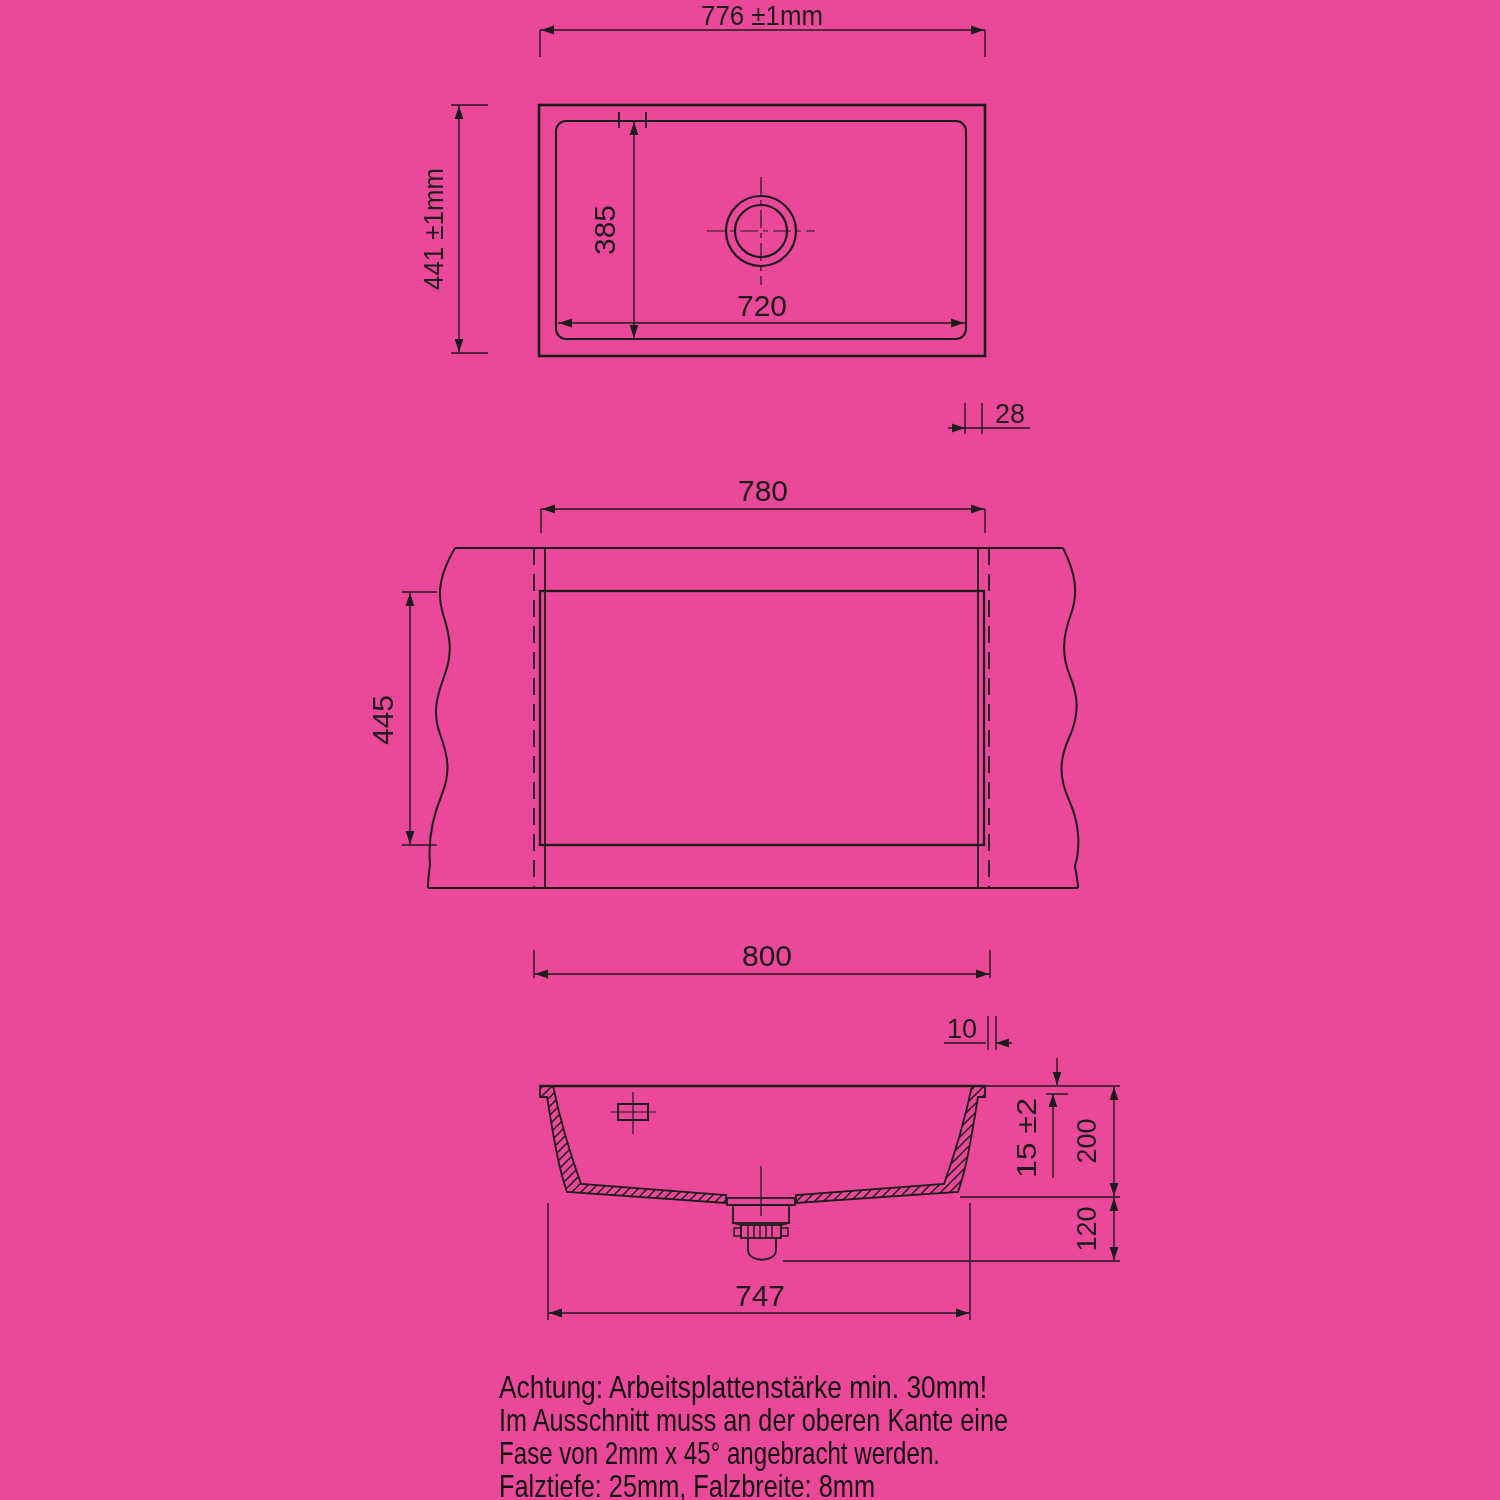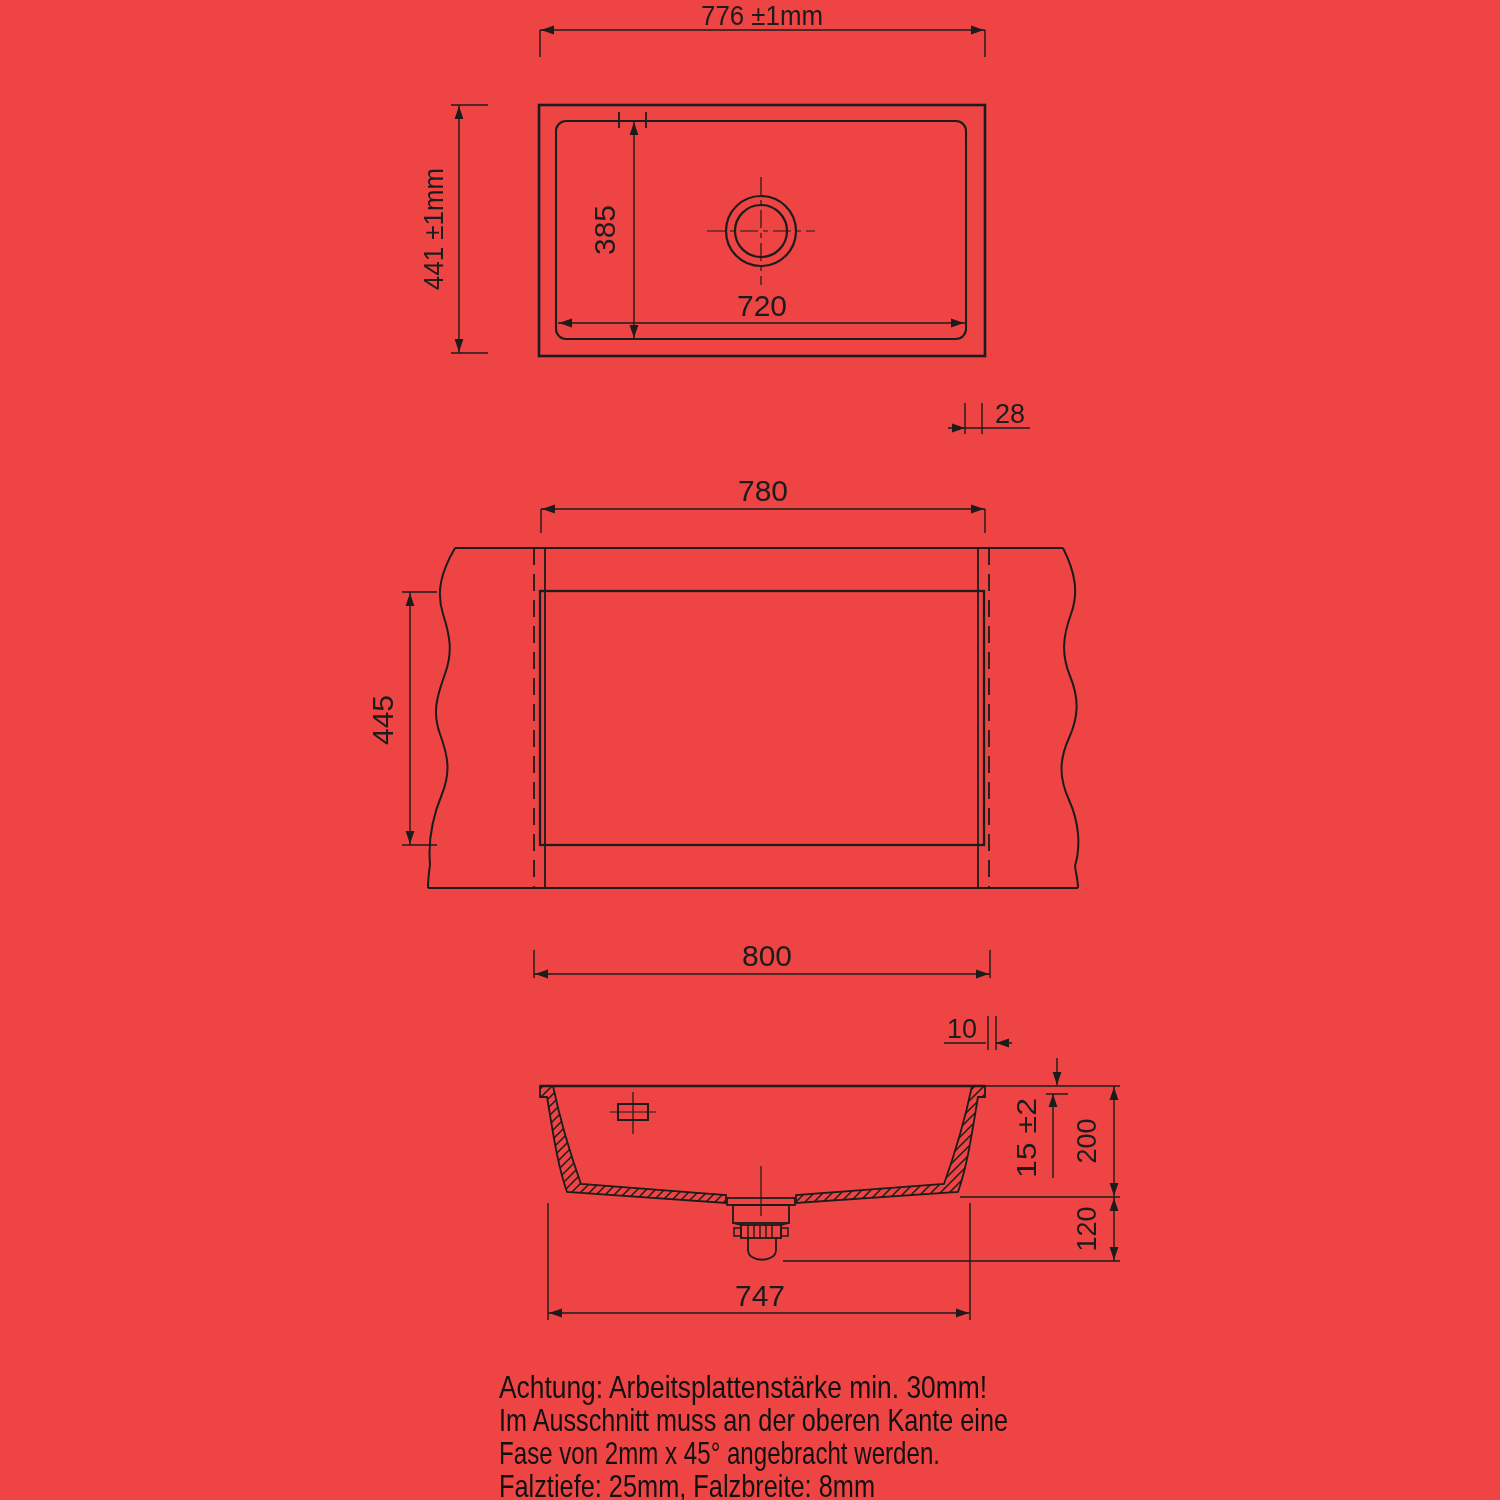--- a/index.html
+++ b/index.html
@@ -1,16 +1,16 @@
 <!DOCTYPE html>
 <html><head>
 <meta charset="utf-8">
 <style>
   html,body{margin:0;padding:0;background:#ffffff;}
-  #stage{position:relative;width:1500px;height:1500px;background:#ef4444;overflow:hidden;}
+  #stage{position:relative;width:1500px;height:1500px;background:#ec4899;overflow:hidden;}
   svg{position:absolute;left:0;top:0;}
   text{font-family:"Liberation Sans", sans-serif;fill:#1c1c1c;}
   .dimtxt{font-size:27px;}
   .dimtxt-lg{font-size:30px;}
   .notetxt{font-size:32px;fill:#111;}
 </style>
 </head>
 <body>
 
 <div id="stage">

